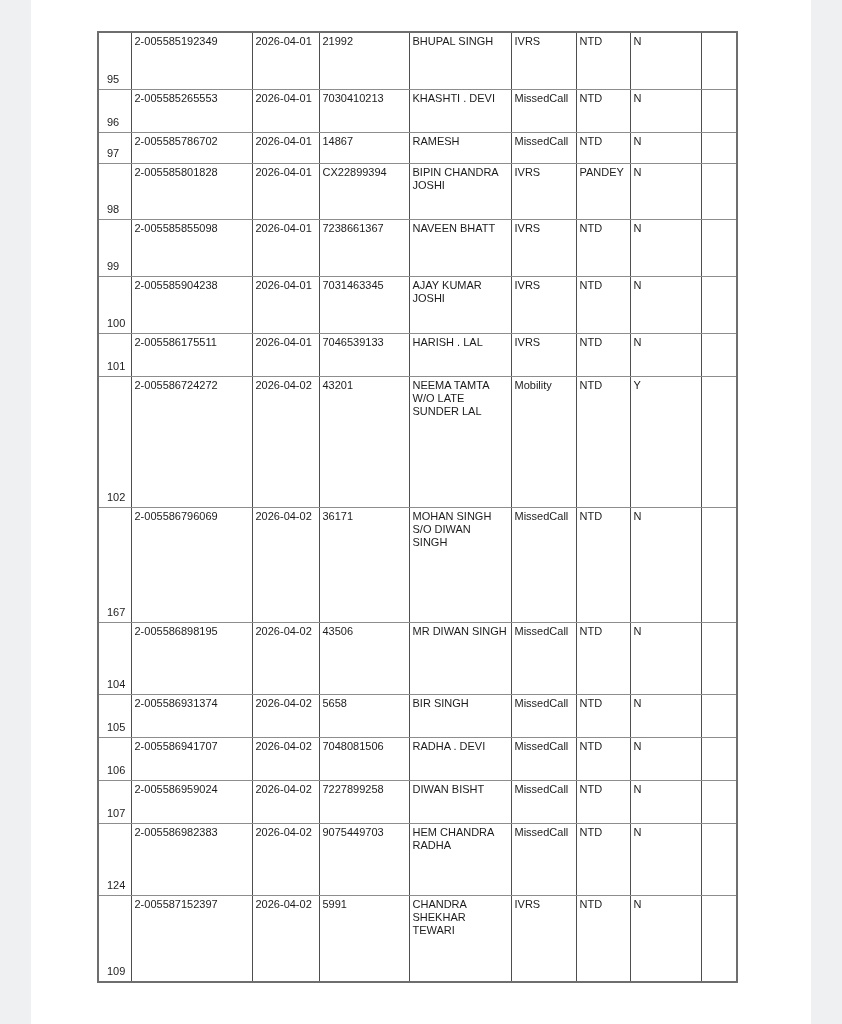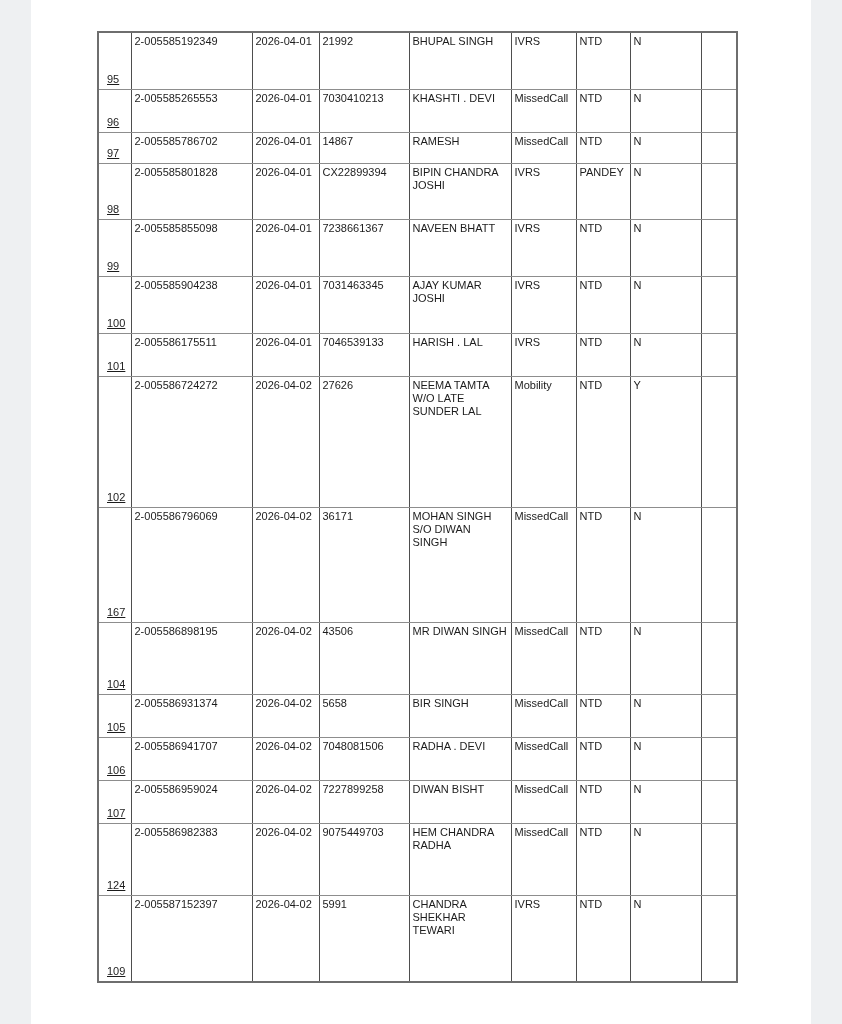--- a/index.html
+++ b/index.html
@@ -49,21 +49,20 @@
     line-height: 13px;
     color: #1c1c1c;
     vertical-align: top;
     padding: 2px 2px 2px 3px;
     overflow: hidden;
     word-wrap: break-word;
   }
   table.records td.rownum {
     vertical-align: bottom;
     padding: 0 0 3px 8px;
-    text-decoration: underline;
   }
 </style>
 </head>
 <body>
 
 <div class="side-strip left"></div>
 <div class="side-strip right"></div>
 
 <div class="paper">
   <table class="records">
@@ -153,21 +152,21 @@
         <td>HARISH . LAL</td>
         <td>IVRS</td>
         <td>NTD</td>
         <td>N</td>
         <td></td>
       </tr>
       <tr style="height:131px">
         <td class="rownum">102</td>
         <td>2-005586724272</td>
         <td>2026-04-02</td>
-        <td>27626</td>
+        <td>43201</td>
         <td>NEEMA TAMTA W/O LATE SUNDER LAL</td>
         <td>Mobility</td>
         <td>NTD</td>
         <td>Y</td>
         <td></td>
       </tr>
       <tr style="height:115px">
         <td class="rownum">167</td>
         <td>2-005586796069</td>
         <td>2026-04-02</td>

